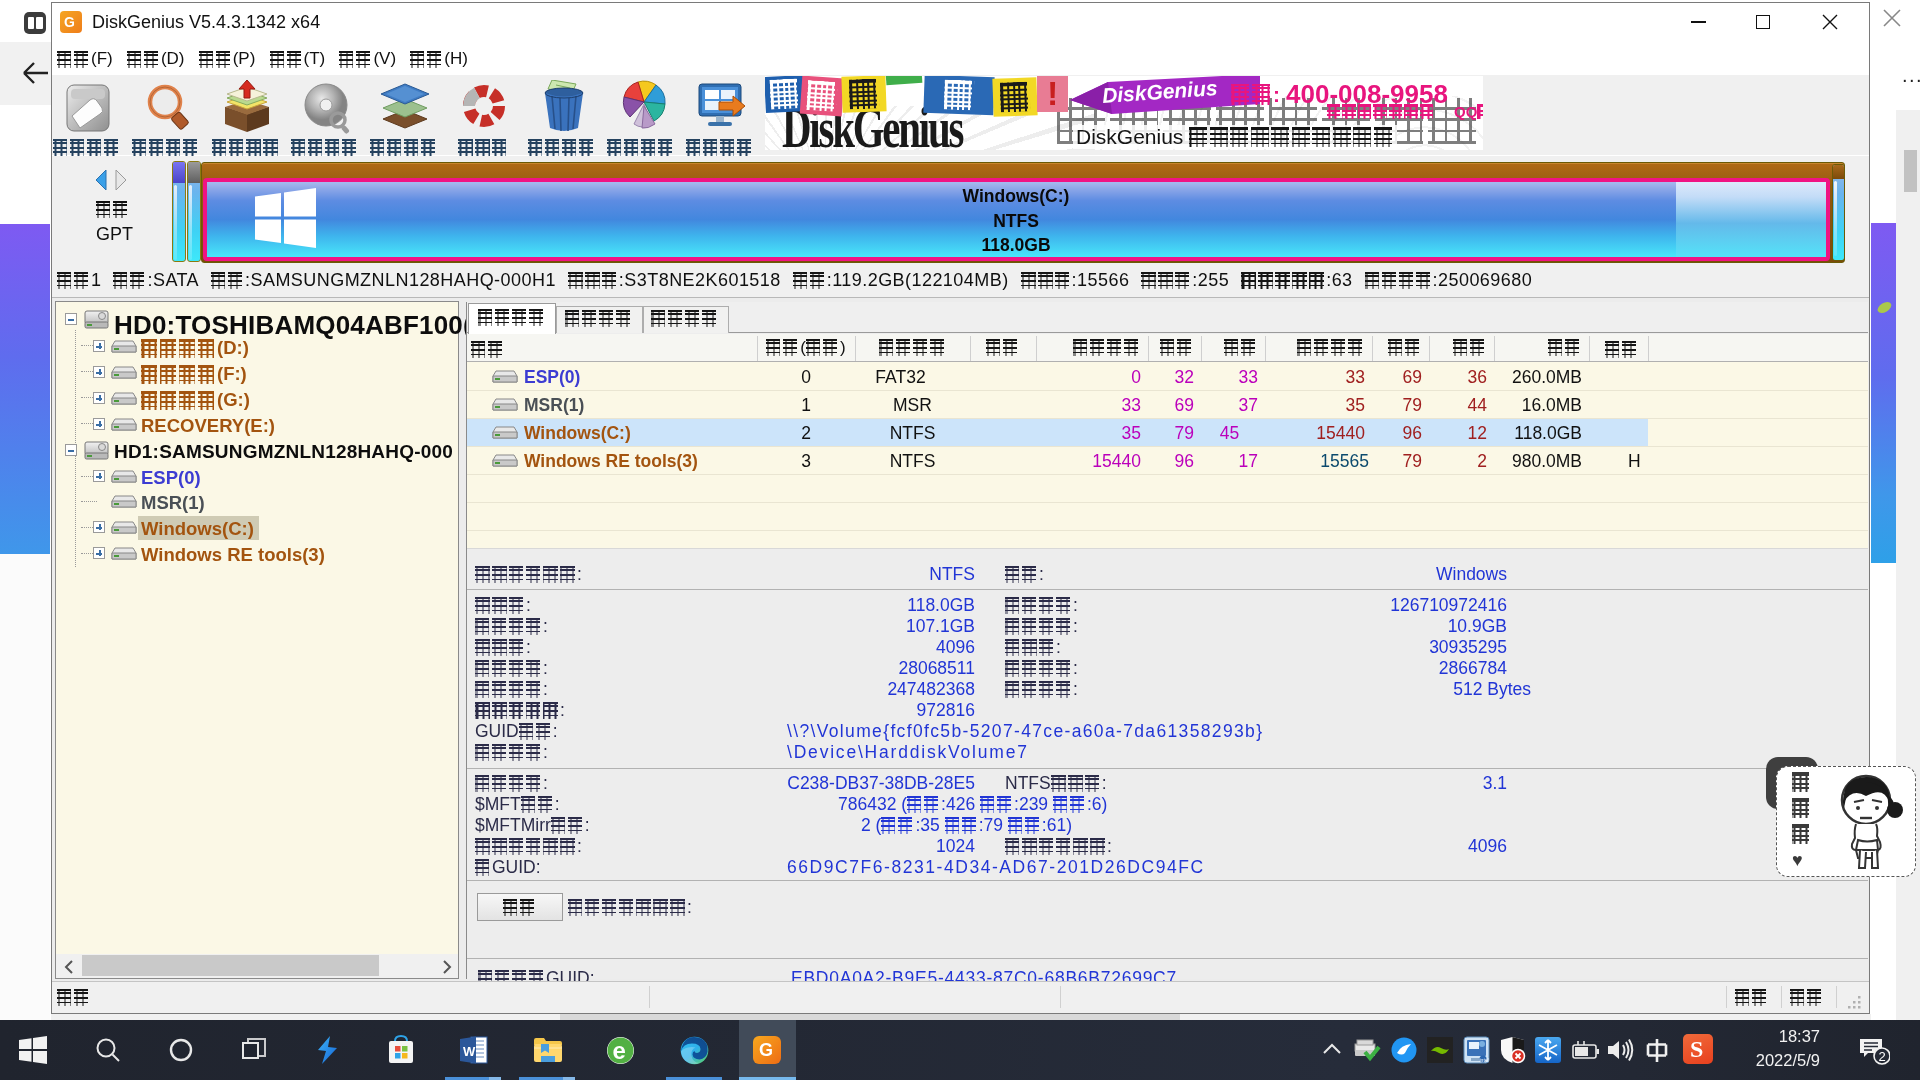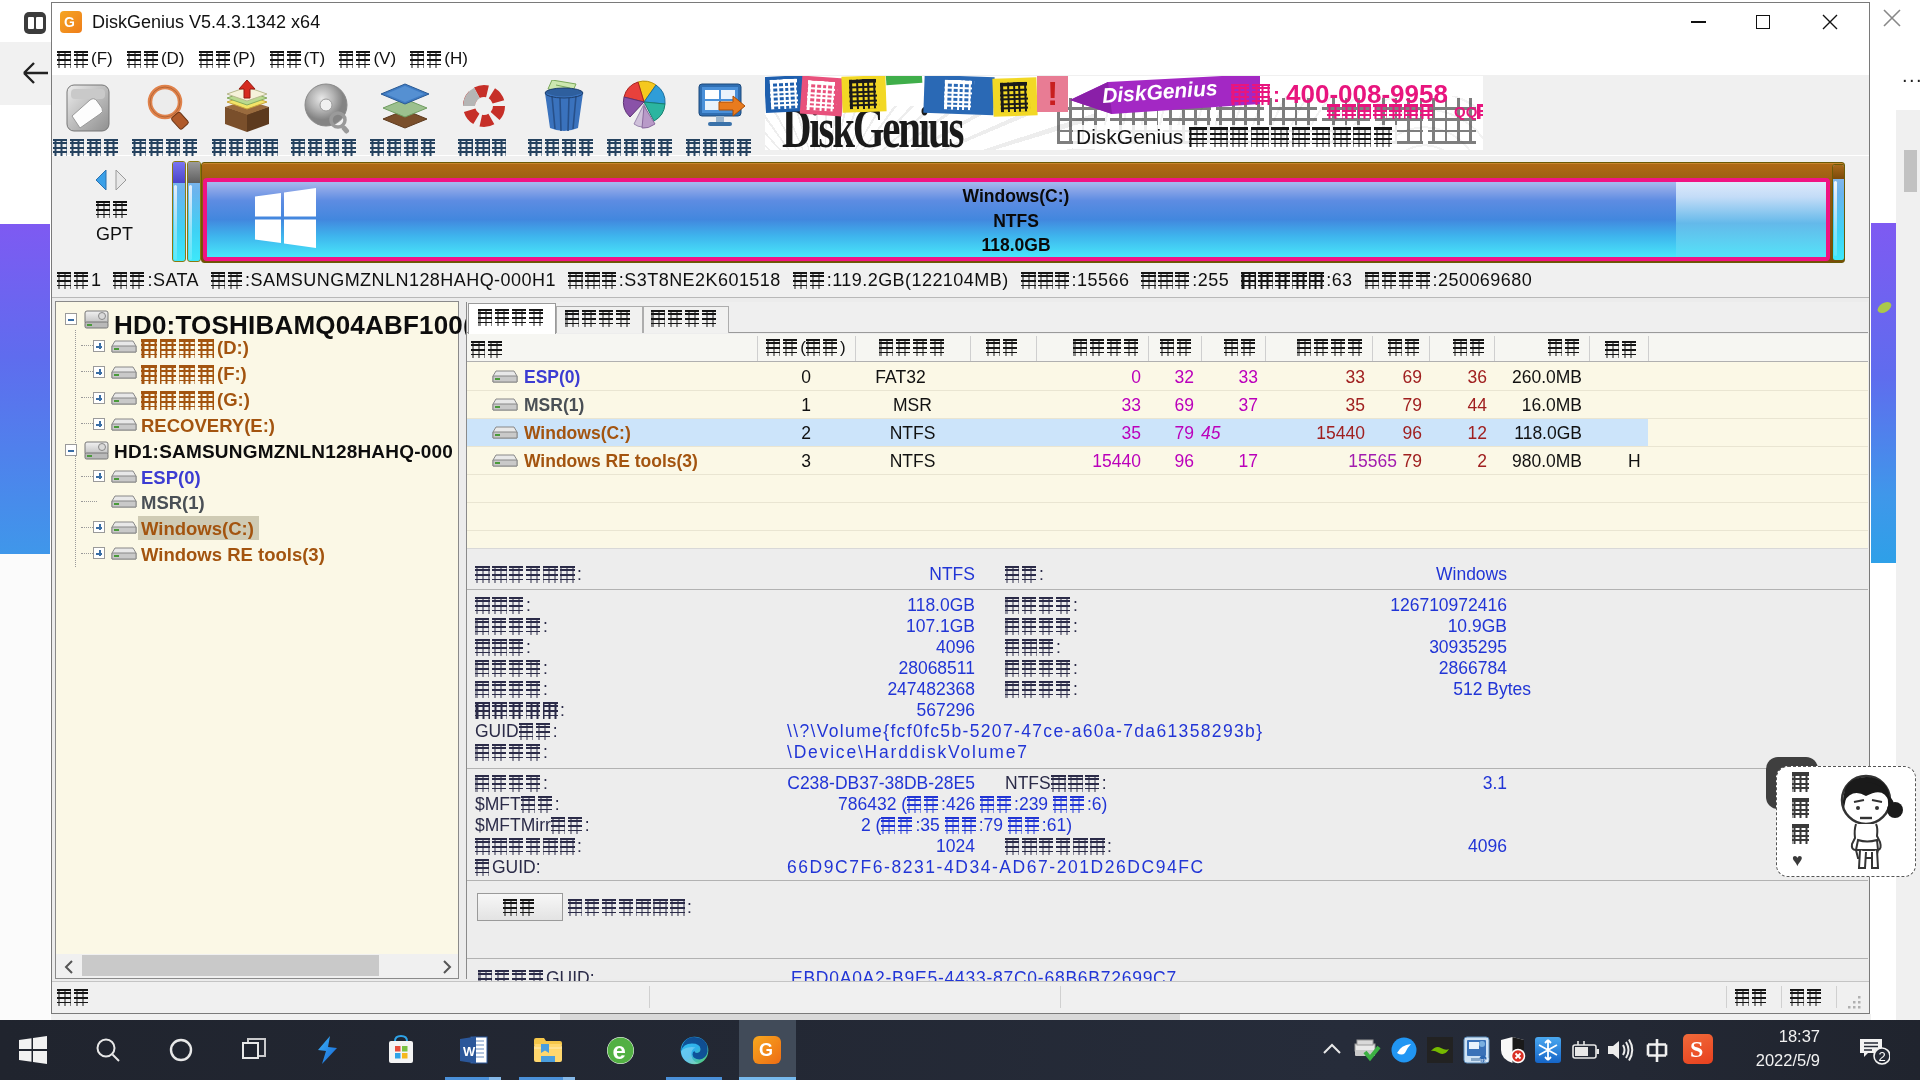--- a/index.html
+++ b/index.html
@@ -564,38 +564,38 @@
   <svg class="a" style="left:492px;top:426px;" width="26" height="14" viewBox="0 0 26 14">
         <path d="M4 1 L22 1 L25 6 L25 12 L1 12 L1 6 Z" fill="#e8e8e8" stroke="#888"></path>
         <path d="M1 6 L25 6 L25 12 L1 12 Z" fill="#c9c9c9" stroke="#888"></path>
         <rect x="3" y="8" width="5" height="2" fill="#4a9a3a"></rect>
       </svg>
   <div class="a" style="left:524px;top:423px;font-weight:bold;color:#a3540f;font-size:17.5px;">Windows(C:)</div>
   <div class="a" style="left:757px;top:423px;width:98px;text-align:center;">2</div>
   <div class="a" style="left:855px;top:423px;width:115px;text-align:center;">NTFS</div>
   <div class="a" style="left:1036px;top:423px;width:105px;text-align:right;color:#bb00bb;">35</div>
   <div class="a" style="left:1148px;top:423px;width:46px;text-align:right;color:#bb00bb;">79</div>
-  <div class="a" style="left:1201px;top:423px;width:57px;text-align:left;color:#bb00bb;font-style:italic;">45</div>
+  <div class="a" style="left:1201px;top:423px;width:57px;text-align:center;color:#bb00bb;">45</div>
   <div class="a" style="left:1265px;top:423px;width:100px;text-align:right;color:#a02020;">15440</div>
   <div class="a" style="left:1372px;top:423px;width:50px;text-align:right;color:#a02020;">96</div>
   <div class="a" style="left:1429px;top:423px;width:58px;text-align:right;color:#a02020;">12</div>
   <div class="a" style="left:1494px;top:423px;width:88px;text-align:right;">118.0GB</div>
 
   <svg class="a" style="left:492px;top:454px;" width="26" height="14" viewBox="0 0 26 14">
         <path d="M4 1 L22 1 L25 6 L25 12 L1 12 L1 6 Z" fill="#e8e8e8" stroke="#888"></path>
         <path d="M1 6 L25 6 L25 12 L1 12 Z" fill="#c9c9c9" stroke="#888"></path>
         <rect x="3" y="8" width="5" height="2" fill="#4a9a3a"></rect>
       </svg>
   <div class="a" style="left:524px;top:451px;font-weight:bold;color:#a3540f;font-size:17.5px;">Windows RE tools(3)</div>
   <div class="a" style="left:757px;top:451px;width:98px;text-align:center;">3</div>
   <div class="a" style="left:855px;top:451px;width:115px;text-align:center;">NTFS</div>
   <div class="a" style="left:1036px;top:451px;width:105px;text-align:right;color:#bb00bb;">15440</div>
   <div class="a" style="left:1148px;top:451px;width:46px;text-align:right;color:#bb00bb;">96</div>
   <div class="a" style="left:1201px;top:451px;width:57px;text-align:right;color:#bb00bb;">17</div>
-  <div class="a" style="left:1297px;top:451px;width:100px;text-align:right;color:#a21caf;">15565</div>
+  <div class="a" style="left:1269px;top:451px;width:100px;text-align:right;color:#0c4a6e;">15565</div>
   <div class="a" style="left:1372px;top:451px;width:50px;text-align:right;color:#a02020;">79</div>
   <div class="a" style="left:1429px;top:451px;width:58px;text-align:right;color:#a02020;">2</div>
   <div class="a" style="left:1494px;top:451px;width:88px;text-align:right;">980.0MB</div>
   <div class="a" style="left:1628px;top:451px;">H</div>
  </div>
 
  <div id="details" style="position:absolute;left:0;top:0;font-size:17.5px;">
   <div class="a" style="left:467px;top:548px;width:1401px;height:1px;background:#d8d8d8;"></div>
   <div class="a" style="left:467px;top:589px;width:1401px;height:1px;background:#b2b2b2;"></div>
   <div class="a" style="left:467px;top:768px;width:1401px;height:1px;background:#b2b2b2;"></div>
@@ -625,21 +625,21 @@
   <div class="a flex lab" style="left:1005px;top:679px;"><span class="hz" style="width:68px"></span>:</div>
   <div class="a flex lab" style="left:1005px;top:773px;">NTFS<span class="hz" style="width:51px"></span>:</div>
   <div class="a flex lab" style="left:1005px;top:836px;"><span class="hz" style="width:102px"></span>:</div>
 
   <div class="a val" style="left:560px;top:564px;width:415px;text-align:right;">NTFS</div>
   <div class="a val" style="left:560px;top:595px;width:415px;text-align:right;">118.0GB</div>
   <div class="a val" style="left:560px;top:616px;width:415px;text-align:right;">107.1GB</div>
   <div class="a val" style="left:560px;top:637px;width:415px;text-align:right;">4096</div>
   <div class="a val" style="left:560px;top:658px;width:415px;text-align:right;">28068511</div>
   <div class="a val" style="left:560px;top:679px;width:415px;text-align:right;">247482368</div>
-  <div class="a val" style="left:560px;top:700px;width:415px;text-align:right;">567296</div>
+  <div class="a val" style="left:560px;top:700px;width:415px;text-align:right;">972816</div>
   <div class="a val" style="left:787px;top:721px;letter-spacing:1.35px;">\\?\Volume{fcf0fc5b-5207-47ce-a60a-7da61358293b}</div>
   <div class="a val" style="left:787px;top:742px;letter-spacing:1.8px;">\Device\HarddiskVolume7</div>
   <div class="a val" style="left:560px;top:773px;width:415px;text-align:right;">C238-DB37-38DB-28E5</div>
   <div class="a val flex" style="left:838px;top:794px;">786432 (<span class="hz" style="width:34px;--c:#2135d6"></span>:426&nbsp;<span class="hz" style="width:34px;--c:#2135d6"></span>:239&nbsp;<span class="hz" style="width:34px;--c:#2135d6"></span>:6)</div>
   <div class="a val flex" style="left:861px;top:815px;">2 (<span class="hz" style="width:34px;--c:#2135d6"></span>:35&nbsp;<span class="hz" style="width:34px;--c:#2135d6"></span>:79&nbsp;<span class="hz" style="width:34px;--c:#2135d6"></span>:61)</div>
   <div class="a val" style="left:560px;top:836px;width:415px;text-align:right;">1024</div>
   <div class="a val" style="left:787px;top:857px;letter-spacing:1.55px;">66D9C7F6-8231-4D34-AD67-201D26DC94FC</div>
 
   <div class="a val" style="left:1100px;top:564px;width:407px;text-align:right;">Windows</div>
   <div class="a val" style="left:1100px;top:595px;width:407px;text-align:right;">126710972416</div>

